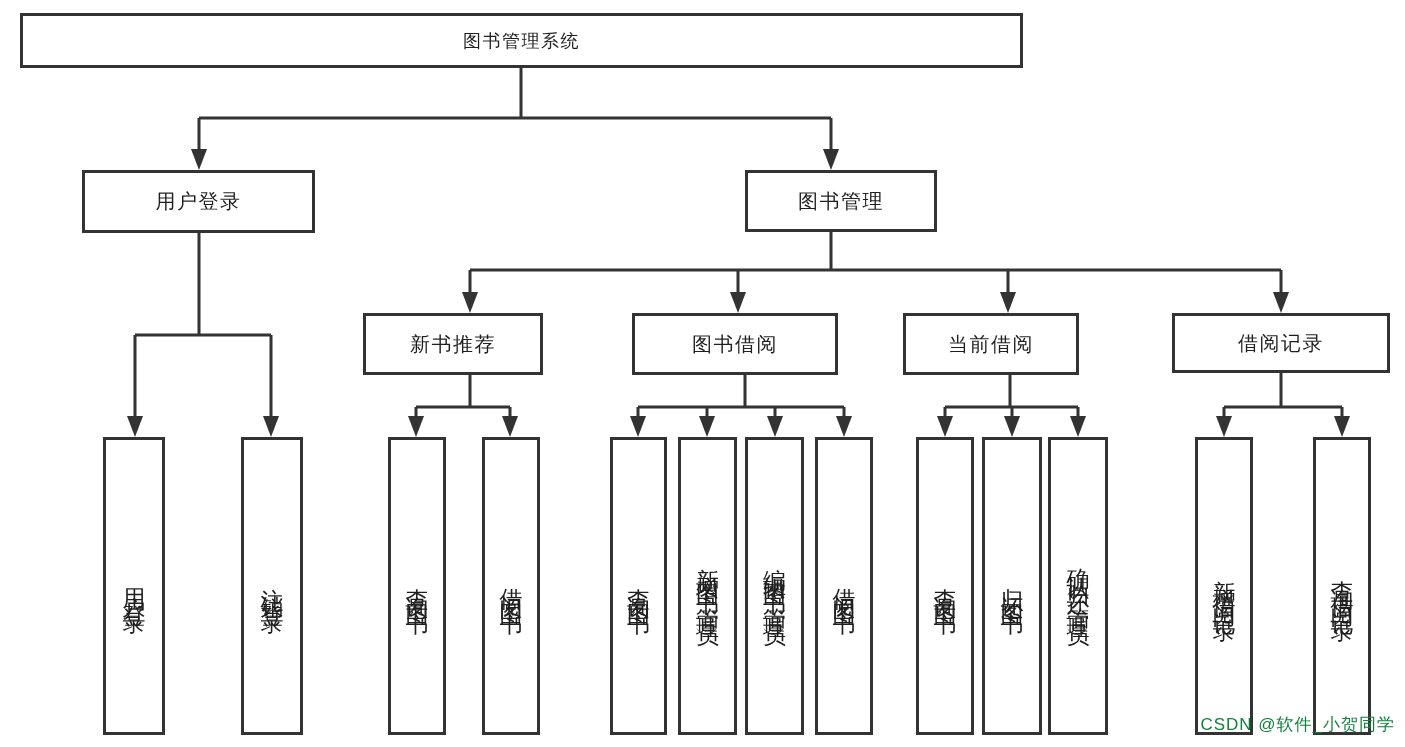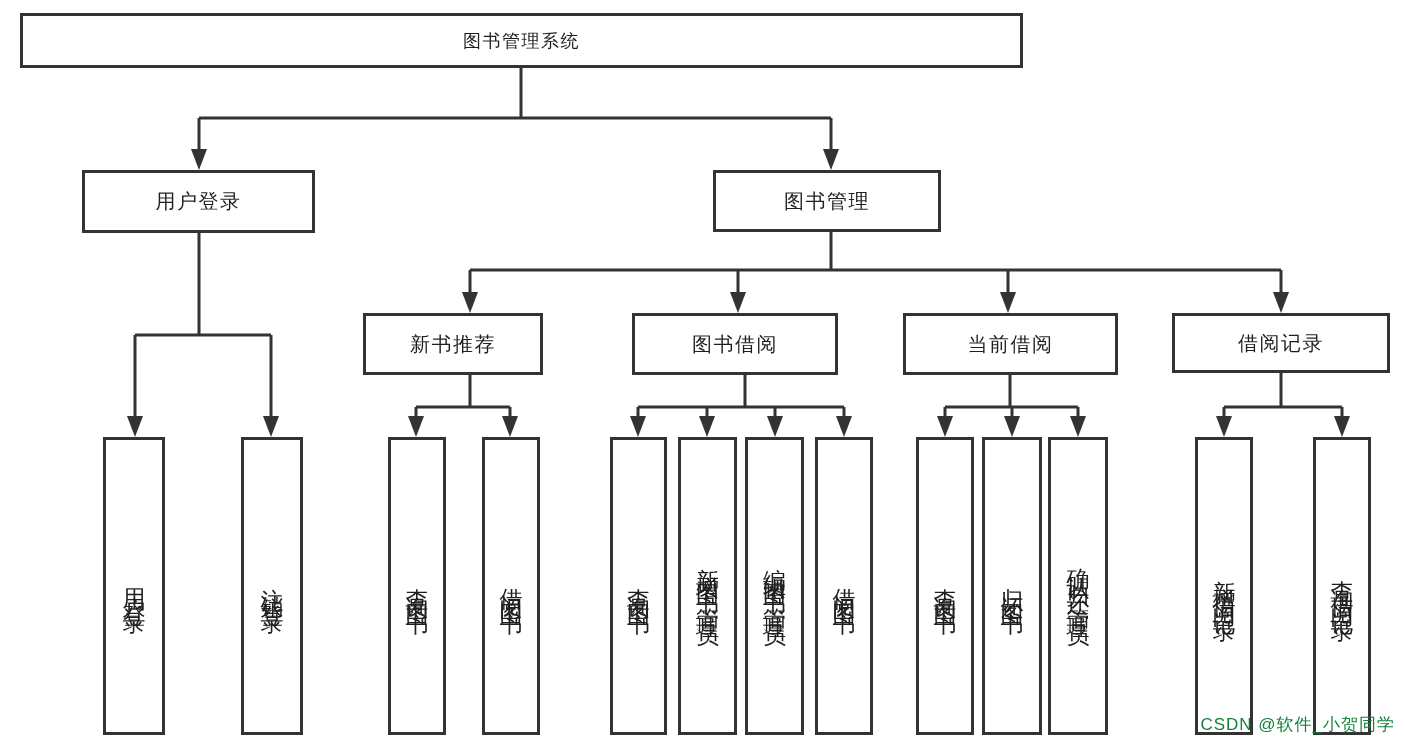--- a/index.html
+++ b/index.html
@@ -87,25 +87,25 @@
       <polygon points="1004,416 1020,416 1012,437"></polygon>
       <polygon points="1070,416 1086,416 1078,437"></polygon>
       <polygon points="1216,416 1232,416 1224,437"></polygon>
       <polygon points="1334,416 1350,416 1342,437"></polygon>
     </g>
   </svg>
 
   <div class="hbox root-box" style="left:20px;top:13px;width:1003px;height:55px">图书管理系统</div>
 
   <div class="hbox" style="left:82px;top:170px;width:233px;height:63px">用户登录</div>
-  <div class="hbox" style="left:713px;top:170px;width:228px;height:62px">图书管理</div>
+  <div class="hbox" style="left:745px;top:170px;width:192px;height:62px">图书管理</div>
 
   <div class="hbox" style="left:363px;top:313px;width:180px;height:62px">新书推荐</div>
   <div class="hbox" style="left:632px;top:313px;width:206px;height:62px">图书借阅</div>
-  <div class="hbox" style="left:903px;top:313px;width:215px;height:62px">当前借阅</div>
+  <div class="hbox" style="left:903px;top:313px;width:176px;height:62px">当前借阅</div>
   <div class="hbox" style="left:1172px;top:313px;width:218px;height:60px">借阅记录</div>
 
   <div class="vbox" style="left:103px;width:62px">用户登录</div>
   <div class="vbox" style="left:241px;width:62px">注销登录</div>
 
   <div class="vbox" style="left:388px;width:58px">查询图书</div>
   <div class="vbox" style="left:482px;width:58px">借阅图书</div>
 
   <div class="vbox" style="left:610px;width:57px">查询图书</div>
   <div class="vbox" style="left:678px;width:59px">新增图书（管理员）</div>

